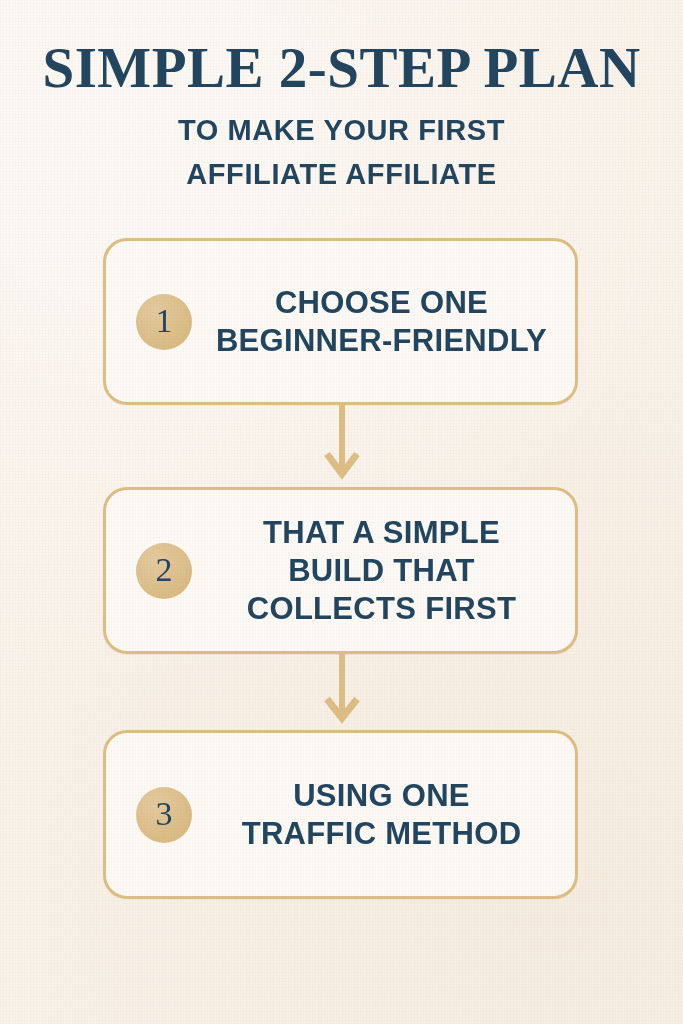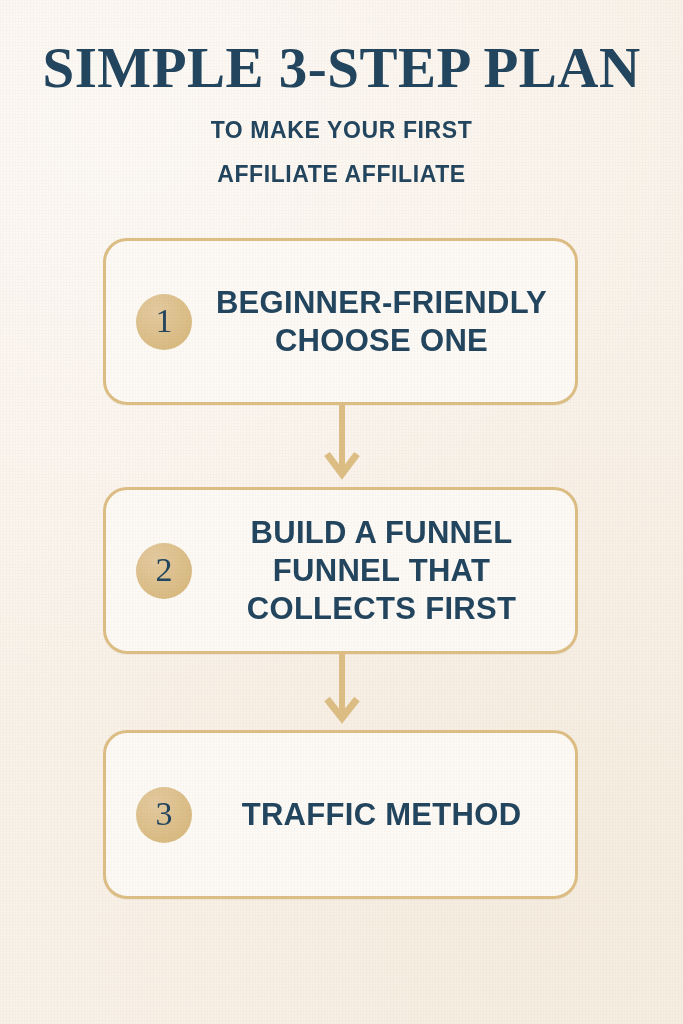--- a/index.html
+++ b/index.html
@@ -64,21 +64,21 @@
   }
   .subtitle {
     margin: 0;
     padding: 0;
     position: absolute;
     left: 0;
     top: 108px;
     width: 683px;
     font-family: "Liberation Sans", sans-serif;
     font-weight: 700;
-    font-size: 23px;
+    font-size: 29px;
     line-height: 44px;
     letter-spacing: 0.6px;
     color: #22455f;
     text-align: center;
   }
   .subtitle .sub-line {
     display: block;
   }
 
   
@@ -146,58 +146,59 @@
   #arrow-1 { top: 404px; height: 83px; }
   #arrow-2 { top: 654px; height: 76px; }
   .arrow svg { display: block; width: 42px; height: 100%; }
 </style>
 </head>
 <body>
 
 <div id="poster">
 
   <div class="header">
-    <h1 class="title">SIMPLE 3-STEP PLAN</h1>
+    <h1 class="title">SIMPLE 2-STEP PLAN</h1>
     <h2 class="subtitle">
       <span class="sub-line">TO MAKE YOUR FIRST</span>
       <span class="sub-line">AFFILIATE AFFILIATE</span>
     </h2>
   </div>
 
   <div class="step-box" id="step-1">
     <div class="step-number">1</div>
     <div class="step-text">
+      <span class="text-line">CHOOSE ONE</span>
       <span class="text-line">BEGINNER-FRIENDLY</span>
-      <span class="text-line">CHOOSE ONE</span>
     </div>
   </div>
 
   <div class="arrow" id="arrow-1">
     <svg viewBox="0 0 42 83" preserveAspectRatio="none" aria-hidden="true">
       <path d="M21 0 L21 68" stroke="#ddbf86" stroke-width="6" fill="none" stroke-linecap="butt"></path>
       <path d="M6 50 L21 70 L36 50" stroke="#ddbf86" stroke-width="7" fill="none" stroke-linecap="butt" stroke-linejoin="miter"></path>
     </svg>
   </div>
 
   <div class="step-box" id="step-2">
     <div class="step-number">2</div>
     <div class="step-text">
-      <span class="text-line">BUILD A FUNNEL</span>
-      <span class="text-line">FUNNEL THAT</span>
+      <span class="text-line">THAT A SIMPLE</span>
+      <span class="text-line">BUILD THAT</span>
       <span class="text-line">COLLECTS FIRST</span>
     </div>
   </div>
 
   <div class="arrow" id="arrow-2">
     <svg viewBox="0 0 42 76" preserveAspectRatio="none" aria-hidden="true">
       <path d="M21 0 L21 62" stroke="#ddbf86" stroke-width="6" fill="none" stroke-linecap="butt"></path>
       <path d="M6 45 L21 64 L36 45" stroke="#ddbf86" stroke-width="7" fill="none" stroke-linecap="butt" stroke-linejoin="miter"></path>
     </svg>
   </div>
 
   <div class="step-box" id="step-3">
     <div class="step-number">3</div>
     <div class="step-text">
+      <span class="text-line">USING ONE</span>
       <span class="text-line">TRAFFIC METHOD</span>
     </div>
   </div>
 
 </div>
 
 </body></html>

